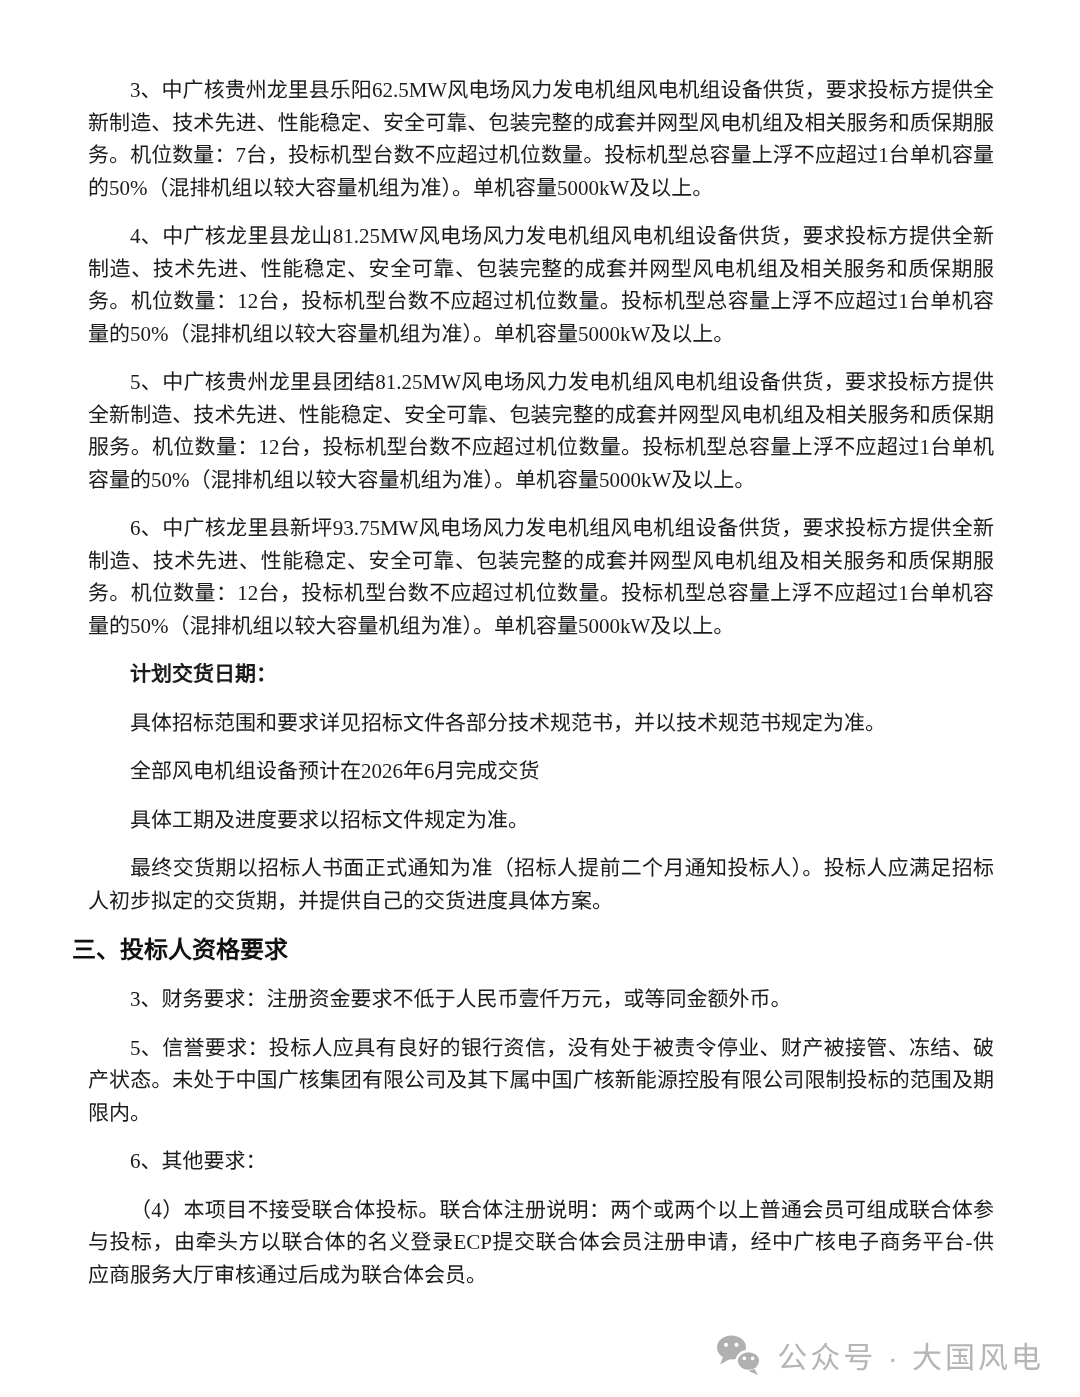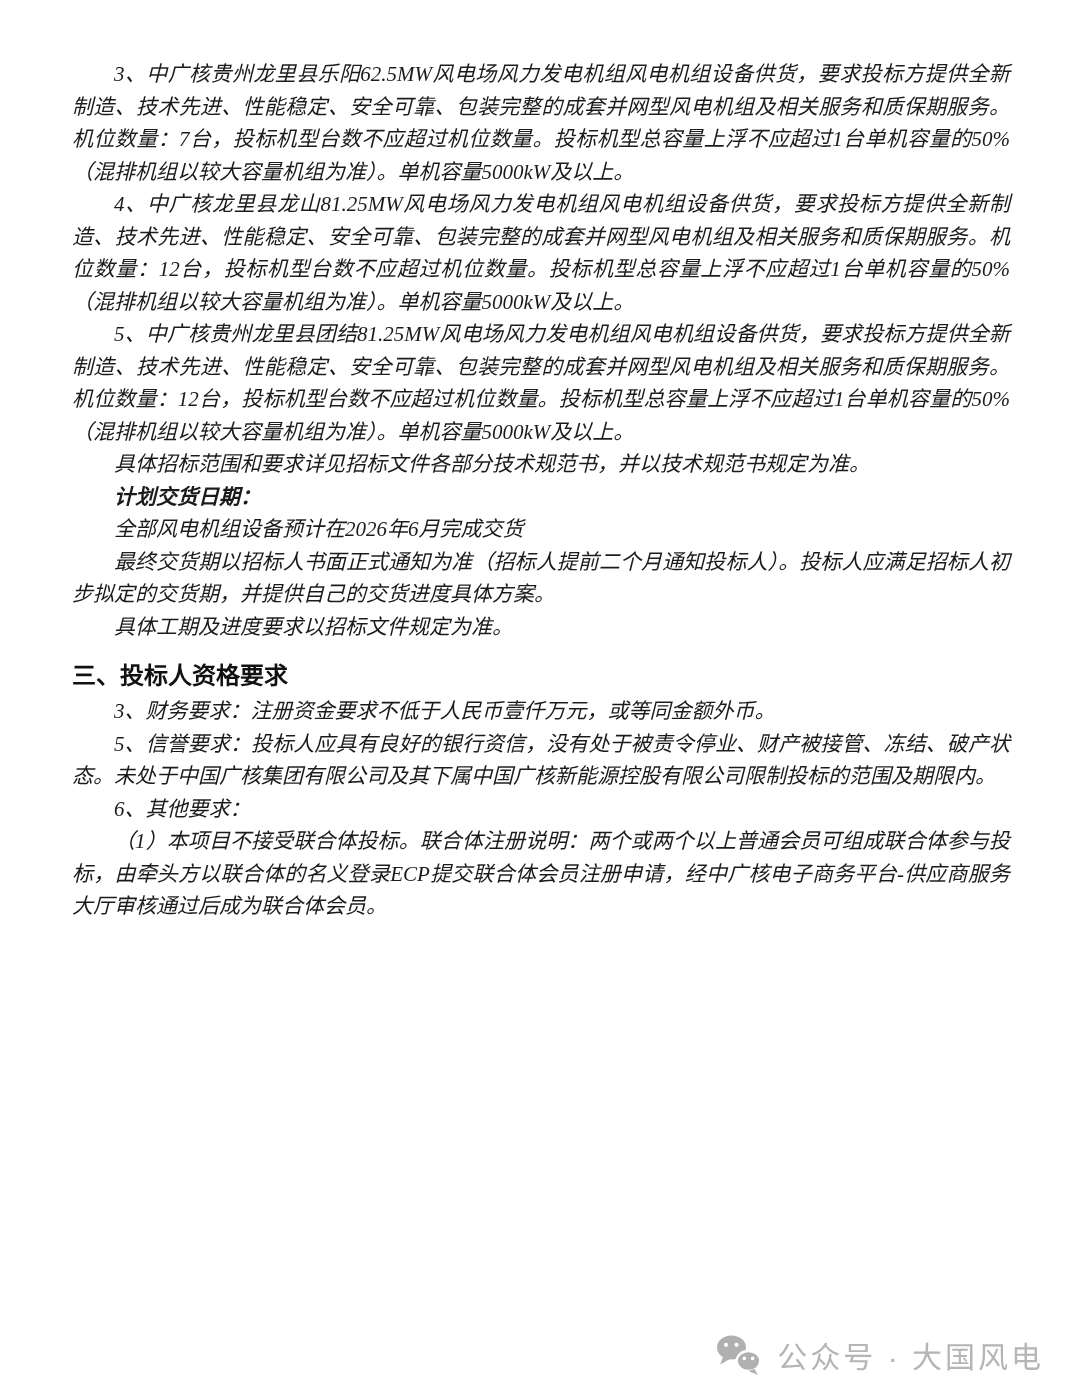--- a/index.html
+++ b/index.html
@@ -18,23 +18,22 @@
     position: absolute;
     left: 72px;
     top: 58px;
     width: 938px;
     color: #1b1b1b;
     font-size: 21px;
     line-height: 32.5px;
     text-align: justify;
   }
   p.para {
-    margin: 0;
+    margin: 16px;
     padding: 0;
-    font-style: italic;
   }
   .indent {
     text-indent: 2em;
   }
   .bold {
     font-weight: 700;
   }
   .section-heading {
     margin: 16px 0 2px 0;
     padding: 0;
@@ -63,34 +62,35 @@
   }
 </style>
 </head>
 <body>
 
 <div class="doc">
 
   <p class="para indent">3、中广核贵州龙里县乐阳62.5MW风电场风力发电机组风电机组设备供货，要求投标方提供全新制造、技术先进、性能稳定、安全可靠、包装完整的成套并网型风电机组及相关服务和质保期服务。机位数量：7台，投标机型台数不应超过机位数量。投标机型总容量上浮不应超过1台单机容量的50%（混排机组以较大容量机组为准）。单机容量5000kW及以上。</p>
   <p class="para indent">4、中广核龙里县龙山81.25MW风电场风力发电机组风电机组设备供货，要求投标方提供全新制造、技术先进、性能稳定、安全可靠、包装完整的成套并网型风电机组及相关服务和质保期服务。机位数量：12台，投标机型台数不应超过机位数量。投标机型总容量上浮不应超过1台单机容量的50%（混排机组以较大容量机组为准）。单机容量5000kW及以上。</p>
   <p class="para indent">5、中广核贵州龙里县团结81.25MW风电场风力发电机组风电机组设备供货，要求投标方提供全新制造、技术先进、性能稳定、安全可靠、包装完整的成套并网型风电机组及相关服务和质保期服务。机位数量：12台，投标机型台数不应超过机位数量。投标机型总容量上浮不应超过1台单机容量的50%（混排机组以较大容量机组为准）。单机容量5000kW及以上。</p>
+  <p class="para indent">6、中广核龙里县新坪93.75MW风电场风力发电机组风电机组设备供货，要求投标方提供全新制造、技术先进、性能稳定、安全可靠、包装完整的成套并网型风电机组及相关服务和质保期服务。机位数量：12台，投标机型台数不应超过机位数量。投标机型总容量上浮不应超过1台单机容量的50%（混排机组以较大容量机组为准）。单机容量5000kW及以上。</p>
+
+  <p class="para indent bold">计划交货日期：</p>
 
   <p class="para indent">具体招标范围和要求详见招标文件各部分技术规范书，并以技术规范书规定为准。</p>
-
-  <p class="para indent bold">计划交货日期：</p>
   <p class="para indent">全部风电机组设备预计在2026年6月完成交货</p>
+  <p class="para indent">具体工期及进度要求以招标文件规定为准。</p>
   <p class="para indent">最终交货期以招标人书面正式通知为准（招标人提前二个月通知投标人）。投标人应满足招标人初步拟定的交货期，并提供自己的交货进度具体方案。</p>
-  <p class="para indent">具体工期及进度要求以招标文件规定为准。</p>
 
   <h2 class="section-heading">三、投标人资格要求</h2>
 
   <p class="para indent">3、财务要求：注册资金要求不低于人民币壹仟万元，或等同金额外币。</p>
   <p class="para indent">5、信誉要求：投标人应具有良好的银行资信，没有处于被责令停业、财产被接管、冻结、破产状态。未处于中国广核集团有限公司及其下属中国广核新能源控股有限公司限制投标的范围及期限内。</p>
   <p class="para indent">6、其他要求：</p>
-  <p class="para indent">（1）本项目不接受联合体投标。联合体注册说明：两个或两个以上普通会员可组成联合体参与投标，由牵头方以联合体的名义登录ECP提交联合体会员注册申请，经中广核电子商务平台-供应商服务大厅审核通过后成为联合体会员。</p>
+  <p class="para indent">（4）本项目不接受联合体投标。联合体注册说明：两个或两个以上普通会员可组成联合体参与投标，由牵头方以联合体的名义登录ECP提交联合体会员注册申请，经中广核电子商务平台-供应商服务大厅审核通过后成为联合体会员。</p>
 
 </div>
 
 <div class="watermark">
   <span class="wicon">
     <svg width="48" height="42" viewBox="0 0 48 42" aria-hidden="true">
       <g>
         <ellipse cx="16.5" cy="13.5" rx="14.5" ry="12" fill="#b0b0b0"></ellipse>
         <path d="M8 23 L5.2 30.5 L14.5 25.2 Z" fill="#b0b0b0"></path>
         <circle cx="11" cy="10.8" r="2.1" fill="#ffffff"></circle>

